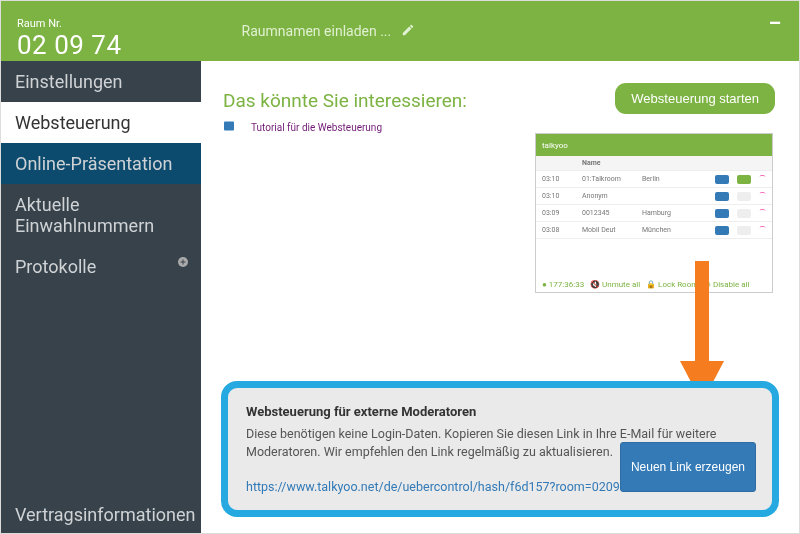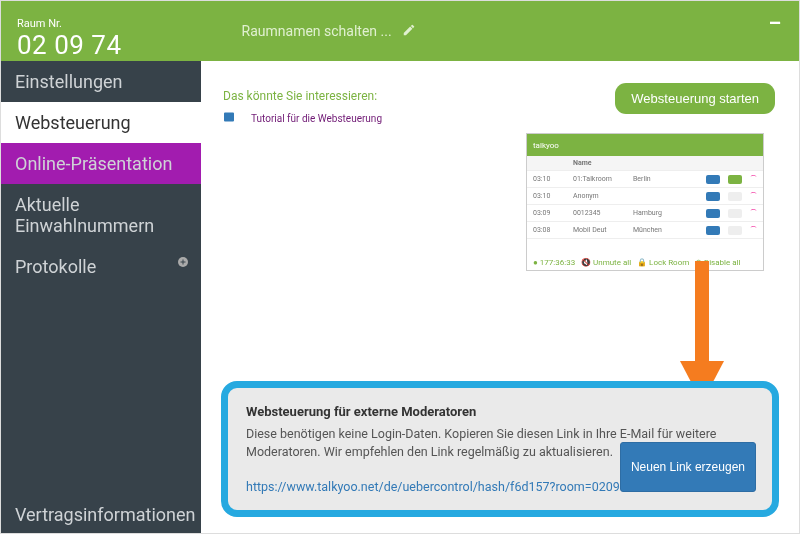--- a/index.html
+++ b/index.html
@@ -7,32 +7,32 @@
   .header { background: #7cb342; color: #fff; height: 60px; display: flex; align-items: center; padding: 0 16px; position: relative; }
   .room-label { font-size: 11px; line-height: 1.1; margin-top: 16px; }
   .room-num { font-size: 26px; font-weight: 400; letter-spacing: 0.5px; }
   .room-block { display:flex; flex-direction:column; }
   .room-name-area { margin-left: 120px; display:flex; align-items:center; gap:10px; color:#e0f0d0; font-size:14px; }
   .minimize { position:absolute; right:18px; top:10px; color:#fff; font-size:20px; font-weight:bold; }
   .body { display:flex; height: calc(534px - 60px); }
   .sidebar { width: 200px; background:#37424a; color:#cfd3d6; display:flex; flex-direction:column; font-size:18px; }
   .side-item { padding:10px 14px; cursor:pointer; position:relative; }
   .side-item.active { background:#fff; color:#333; }
-  .side-item.sub { background:#a21caf; }
+  .side-item.sub { background:#0c4a6e; }
   .side-plus { position:absolute; right:12px; top:10px; color:#888; font-size:12px;}
   .side-plus svg { width:12px; height:12px; }
   .side-spacer { flex:1; }
   .content { flex:1; padding:22px 22px; position:relative; overflow:hidden; color:#444; font-size:13.5px; background:#fff; }
   .intro { width:300px; line-height:1.5; }
   .intro p { margin-bottom:16px; }
   .start-btn { position:absolute; right:24px; top:22px; background:#7cb342; color:#fff; border:none; padding:8px 16px; border-radius:11px; font-size:13px; cursor:pointer; }
-  .sec-heading { color:#7cb342; font-size:12px; font-weight:400; margin:6px 0 8px; }
+  .sec-heading { color:#7cb342; font-size:19px; font-weight:400; margin:6px 0 8px; }
   .tutorial-link { color:#701a75; font-size:10px; display:flex; align-items:center; gap:16px; }
   .tutorial-link svg { width:12px; height:12px; fill:#337ab7; }
-  .screenshot { position:absolute; right:35px; top:72px; width:238px; height:138px; border:1px solid #ccc; background:#fff; }
+  .screenshot { position:absolute; right:26px; top:72px; width:238px; height:160px; border:1px solid #ccc; background:#fff; }
   .scr-top { height:22px; background:#7cb342; display:flex; align-items:center; padding:0 6px; color:#fff; font-size:8px; }
   .scr-row { display:flex; font-size:7px; color:#777; padding:3px 6px; border-bottom:1px solid #eee; gap:8px; align-items:center;}
   .scr-row .minibtn{ width:14px;height:9px;border-radius:2px;}
   .scr-foot{position:absolute;bottom:3px;left:6px;font-size:8px;color:#7cb342;}
   .arrow { position:absolute; right:75px; top:200px; }
   .arrow svg { width:44px; height:142px; }
   .highlight-box { position:absolute; left:20px; right:20px; bottom:18px; border:7px solid #26a9e0; border-radius:16px; padding:16px 18px 16px 18px; background:#eaeaea; }
   .hb-title { font-weight:bold; font-size:13px; margin-bottom:6px; color:#333;}
   .hb-text { font-size:12.5px; color:#555; line-height:1.5; margin-bottom:16px; max-width:500px;}
   .hb-link { color:#337ab7; font-size:12.5px; word-break:break-all; }
@@ -40,21 +40,21 @@
 </style>
 </head>
 <body>
 
 <div class="header">
   <div class="room-block">
     <div class="room-label">Raum Nr.</div>
     <div class="room-num">02 09 74</div>
   </div>
   <div class="room-name-area">
-    <span>Raumnamen schalten ...</span>
+    <span>Raumnamen einladen ...</span>
     <span>
       <svg width="14" height="14" viewBox="0 0 24 24" fill="#e0f0d0">
           <path d="M3 17.25V21h3.75L17.81 9.94l-3.75-3.75L3 17.25zM20.71 7.04a1 1 0 0 0 0-1.41l-2.34-2.34a1 1 0 0 0-1.41 0l-1.83 1.83 3.75 3.75 1.83-1.83z"></path>
         </svg>
     </span>
   </div>
   <div class="minimize">–</div>
 </div>
 
 <div class="body">

